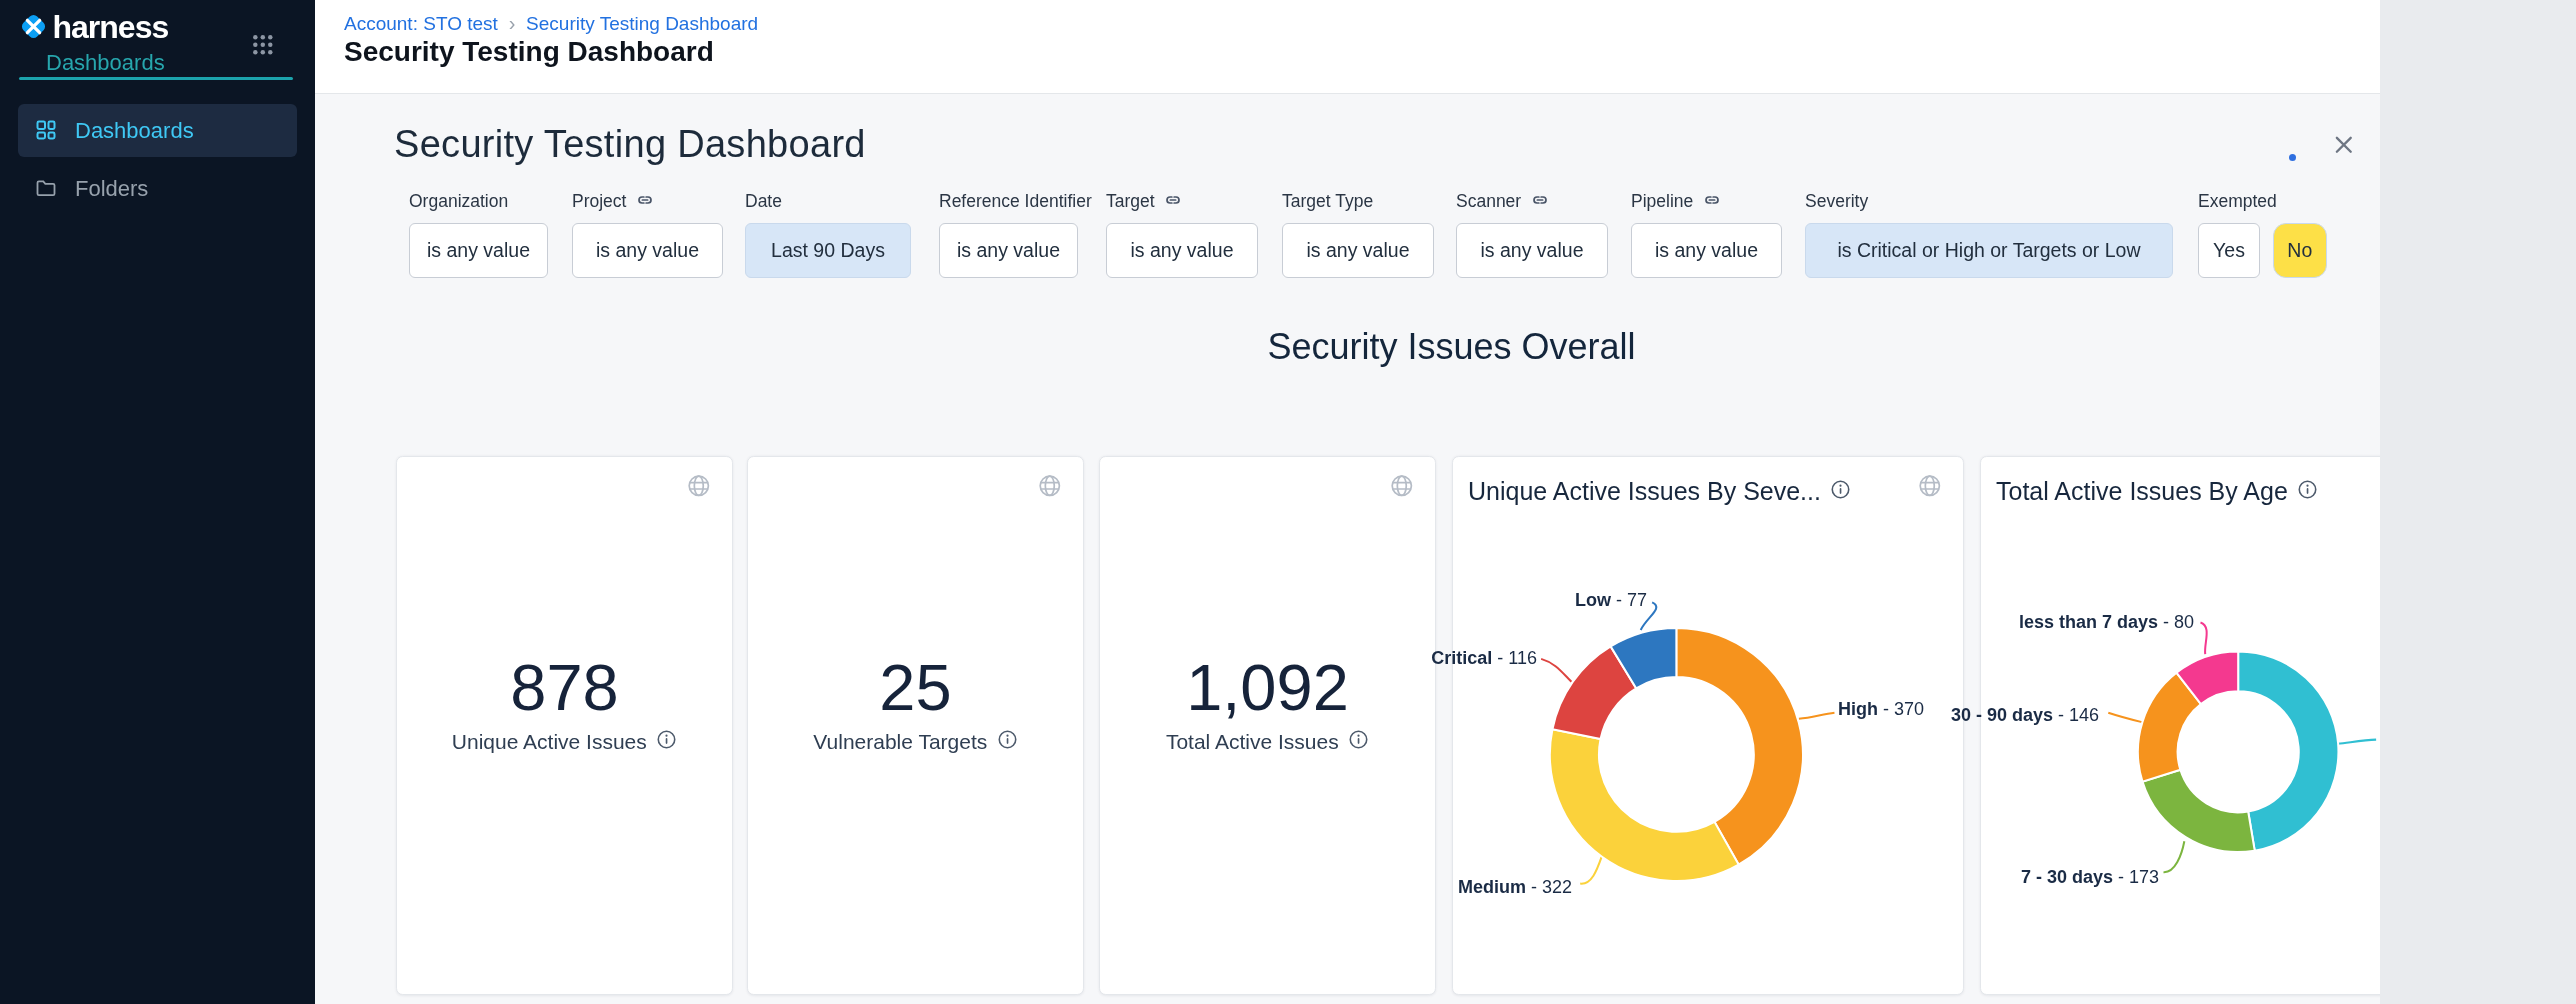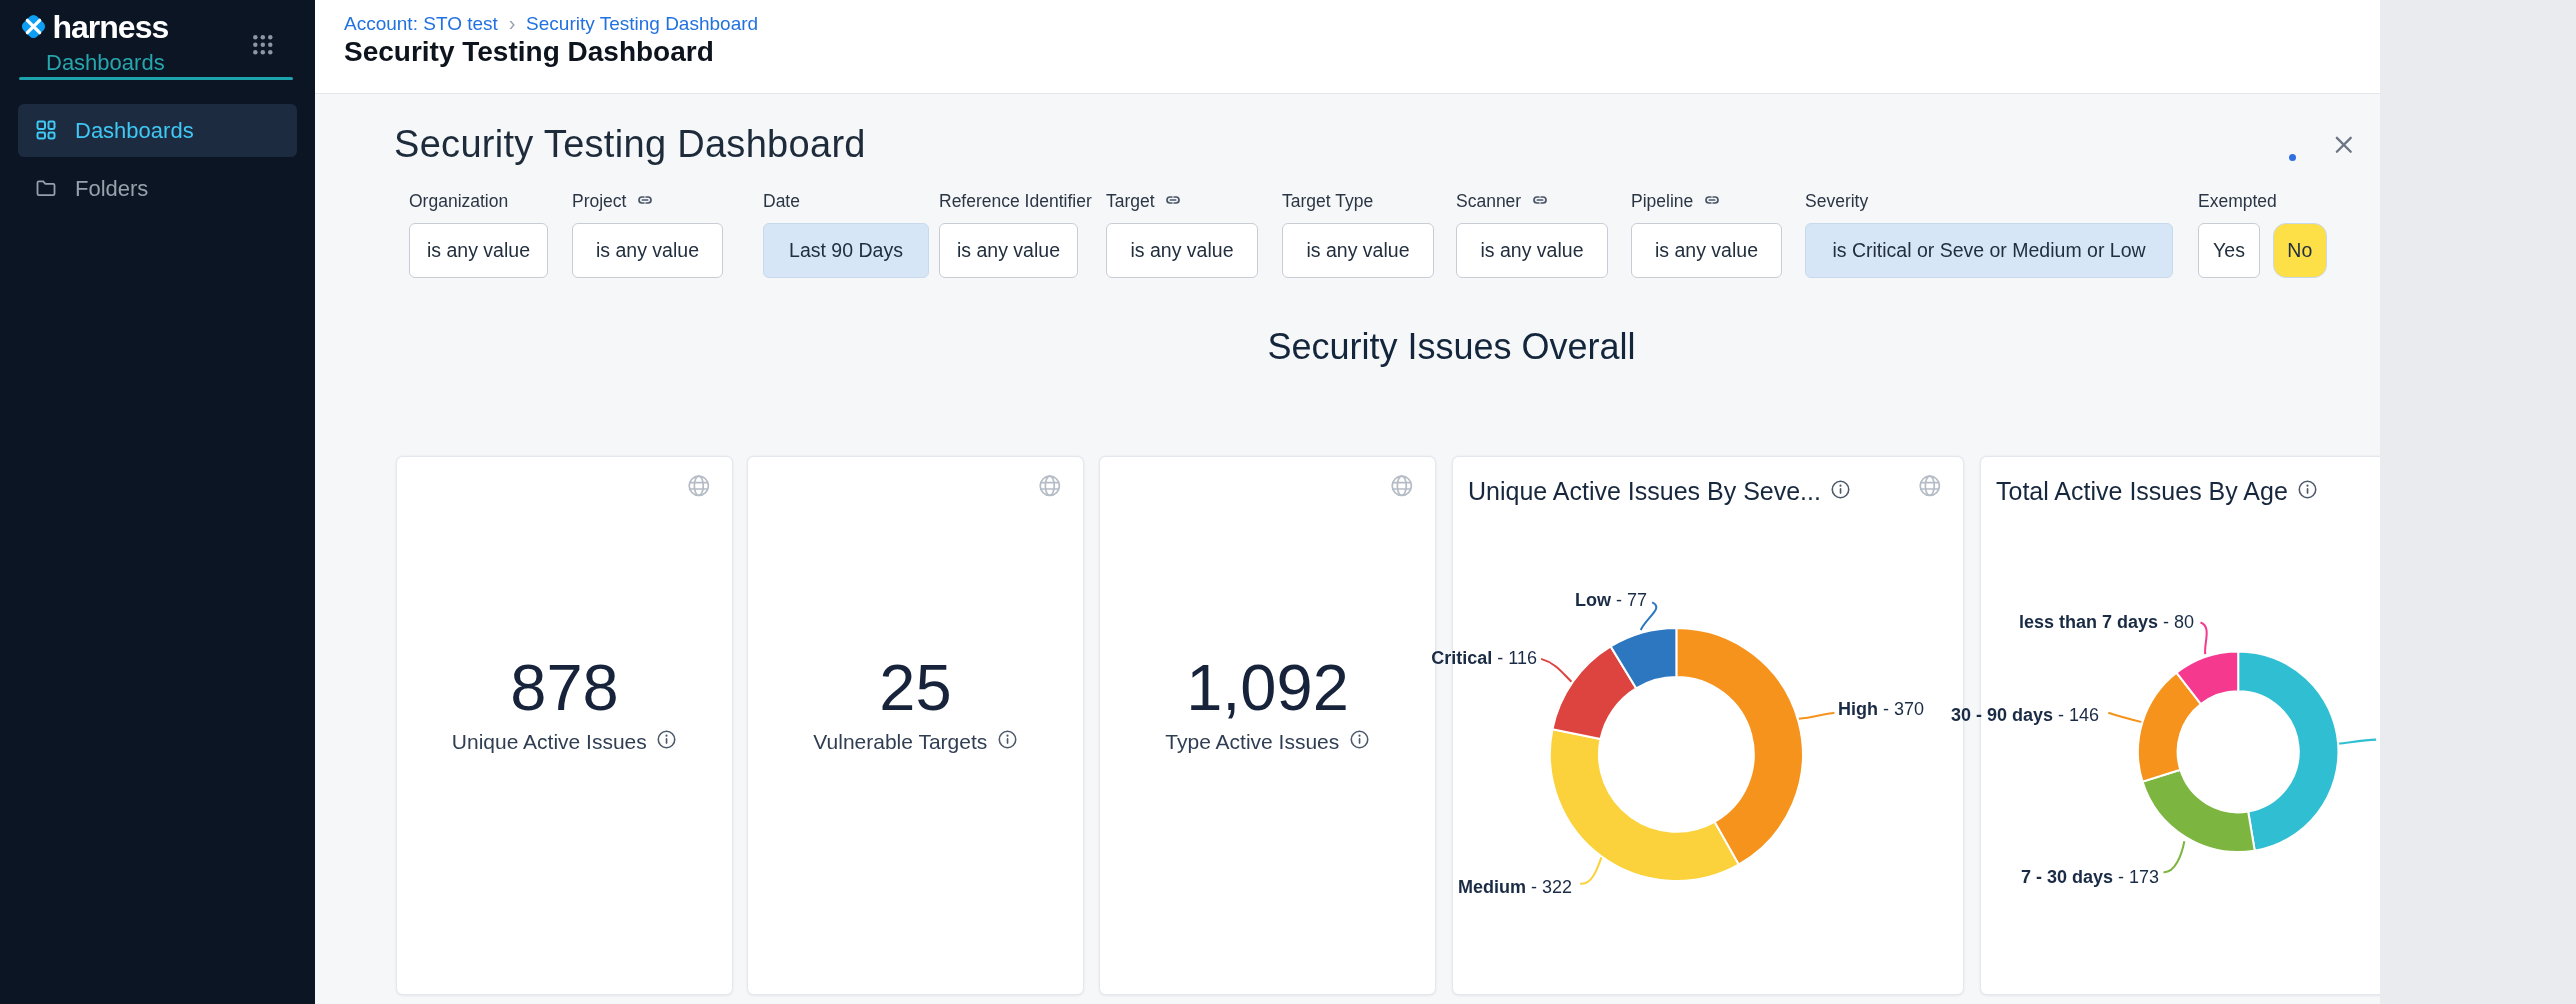--- a/index.html
+++ b/index.html
@@ -159,21 +159,21 @@
         <span class="flabel">Project</span>
         <span>
           <svg width="18" height="18" viewBox="0 0 24 24" fill="none" stroke="#4a5568" stroke-width="2.3" stroke-linecap="round">
             <path d="M10.5 8H8a4 4 0 0 0 0 8h2.5 M13.5 8H16a4 4 0 0 1 0 8h-2.5 M8.5 12h7"></path>
           </svg>
         </span>
       </div>
       <button class="fvalue">is any value</button>
     </div>
 
-    <div class="fgroup" style="left:763px;width:166px">
+    <div class="fgroup" style="left:745px;width:166px">
       <div class="flabel-row">
           <span class="flabel">Date</span>
         </div>
       <button class="fvalue hl">Last 90 Days</button>
     </div>
 
     <div class="fgroup" style="left:939px;width:139px">
       <div class="flabel-row">
           <span class="flabel">Reference Identifier</span>
         </div>
@@ -220,21 +220,21 @@
           </svg>
         </span>
       </div>
       <button class="fvalue">is any value</button>
     </div>
 
     <div class="fgroup" style="left:1805px;width:368px">
       <div class="flabel-row">
           <span class="flabel">Severity</span>
         </div>
-      <button class="fvalue hl">is Critical or Seve or Medium or Low</button>
+      <button class="fvalue hl">is Critical or High or Targets or Low</button>
     </div>
 
     <div class="fgroup" style="left:2198px">
       <div class="flabel-row">
           <span class="flabel">Exempted</span>
         </div>
       <div class="toggle-row">
         <button class="toggle-btn" style="width:62px">Yes</button>
         <button class="toggle-btn sel" style="width:54px">No</button>
       </div>
@@ -288,21 +288,21 @@
   <div class="card" style="left:1099px;width:337px">
     <span class="globe">
       <svg width="25.6" height="25.6" viewBox="0 0 24 24" fill="none" stroke="#b5bcc6" stroke-width="1.6">
         <circle cx="12" cy="12" r="9"></circle>
           <ellipse cx="12" cy="12" rx="4.2" ry="9"></ellipse>
           <path d="M3.6 9h16.8 M3.6 15h16.8"></path>
       </svg>
     </span>
     <div class="metric-value">1,092</div>
     <div class="metric-label-row">
-      <span>Type Active Issues</span>
+      <span>Total Active Issues</span>
       <span>
         <svg width="21" height="21" viewBox="0 0 24 24">
             <circle cx="12" cy="12" r="9.4" stroke="#4d5a6b" stroke-width="1.8" fill="none"></circle>
             <rect x="11.1" y="10.4" width="1.9" height="6.6" rx="0.9" fill="#4d5a6b"></rect>
             <circle cx="12" cy="7.6" r="1.25" fill="#4d5a6b"></circle>
           </svg>
       </span>
     </div>
   </div>
 

